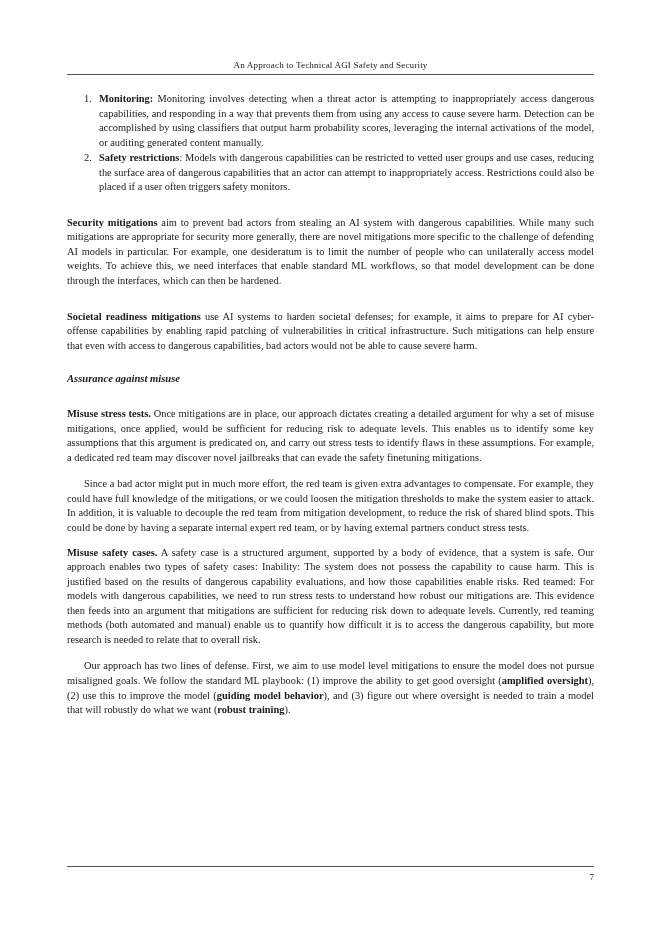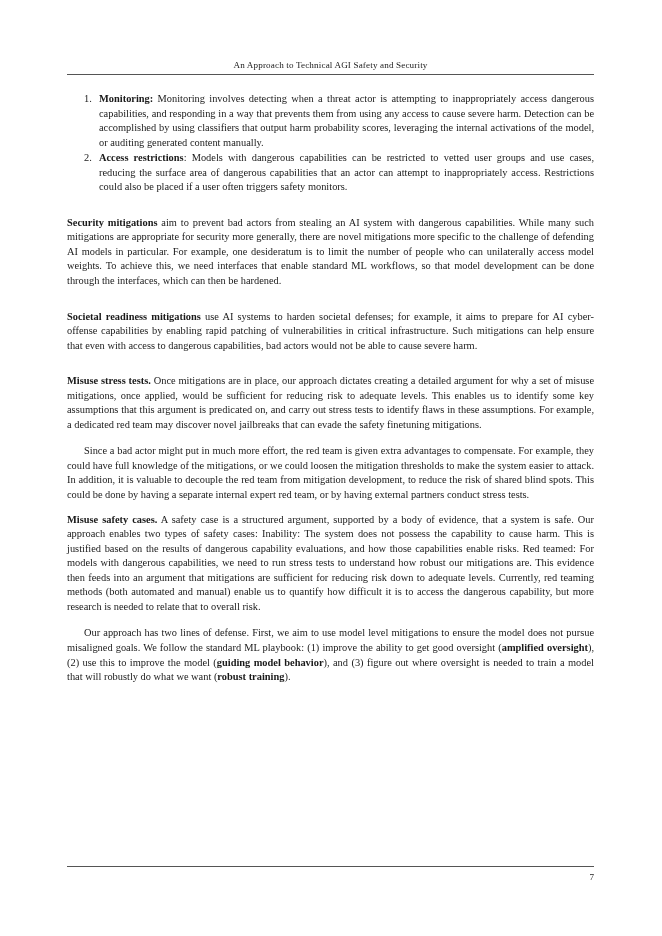--- a/index.html
+++ b/index.html
@@ -137,28 +137,29 @@
     <div class="runhead">An Approach to Technical AGI Safety and Security</div>
     <hr class="rule">
 
     <div class="body">
 
       <ol class="numlist">
         <li>
           <span class="marker">1.</span><b>Monitoring:</b><span> Monitoring involves detecting when a threat actor is attempting to inappropriately access dangerous capabilities, and responding in a way that prevents them from using any access to cause severe harm. Detection can be accomplished by using classifiers that output harm probability scores, leveraging the internal activations of the model, or auditing generated content manually.</span>
         </li>
         <li>
-          <span class="marker">2.</span><b>Access restrictions</b><span>: Models with dangerous capabilities can be restricted to vetted user groups and use cases, reducing the surface area of dangerous capabilities that an actor can attempt to inappropriately access. Restrictions could also be placed if a user often triggers safety monitors.</span>
+          <span class="marker">2.</span><b>Safety restrictions</b><span>: Models with dangerous capabilities can be restricted to vetted user groups and use cases, reducing the surface area of dangerous capabilities that an actor can attempt to inappropriately access. Restrictions could also be placed if a user often triggers safety monitors.</span>
         </li>
       </ol>
 
       <p class="para"><b>Security mitigations</b><span> aim to prevent bad actors from stealing an AI system with dangerous capabilities. While many such mitigations are appropriate for security more generally, there are novel mitigations more specific to the challenge of defending AI models in particular. For example, one desideratum is to limit the number of people who can unilaterally access model weights. To achieve this, we need interfaces that enable standard ML workflows, so that model development can be done through the interfaces, which can then be hardened.</span></p>
 
       <p class="para"><b>Societal readiness mitigations</b><span> use AI systems to harden societal defenses; for example, it aims to prepare for AI cyber-offense capabilities by enabling rapid patching of vulnerabilities in critical infrastructure. Such mitigations can help ensure that even with access to dangerous capabilities, bad actors would not be able to cause severe harm.</span></p>
 
+      <p class="sec-head italic">Assurance against misuse</p>
 
       <p class="para after-head"><b>Misuse stress tests.</b><span> Once mitigations are in place, our approach dictates creating a detailed argument for why a set of misuse mitigations, once applied, would be sufficient for reducing risk to adequate levels. This enables us to identify some key assumptions that this argument is predicated on, and carry out stress tests to identify flaws in these assumptions. For example, a dedicated red team may discover novel jailbreaks that can evade the safety finetuning mitigations.</span></p>
 
       <p class="para indent">Since a bad actor might put in much more effort, the red team is given extra advantages to compensate. For example, they could have full knowledge of the mitigations, or we could loosen the mitigation thresholds to make the system easier to attack. In addition, it is valuable to decouple the red team from mitigation development, to reduce the risk of shared blind spots. This could be done by having a separate internal expert red team, or by having external partners conduct stress tests.</p>
 
       <p class="para tight"><b>Misuse safety cases.</b><span> A safety case is a structured argument, supported by a body of evidence, that a system is safe. Our approach enables two types of safety cases: Inability: The system does not possess the capability to cause harm. This is justified based on the results of dangerous capability evaluations, and how those capabilities enable risks. Red teamed: For models with dangerous capabilities, we need to run stress tests to understand how robust our mitigations are. This evidence then feeds into an argument that mitigations are sufficient for reducing risk down to adequate levels. Currently, red teaming methods (both automated and manual) enable us to quantify how difficult it is to access the dangerous capability, but more research is needed to relate that to overall risk.</span></p>
 
 
       <p class="para indent after-head"><span>Our approach has two lines of defense. First, we aim to use model level mitigations to ensure the model does not pursue misaligned goals. We follow the standard ML playbook: (1) improve the ability to get good oversight (</span><b>amplified oversight</b><span>), (2) use this to improve the model (</span><b>guiding model behavior</b><span>), and (3) figure out where oversight is needed to train a model that will robustly do what we want (</span><b>robust training</b><span>).</span></p>
 

